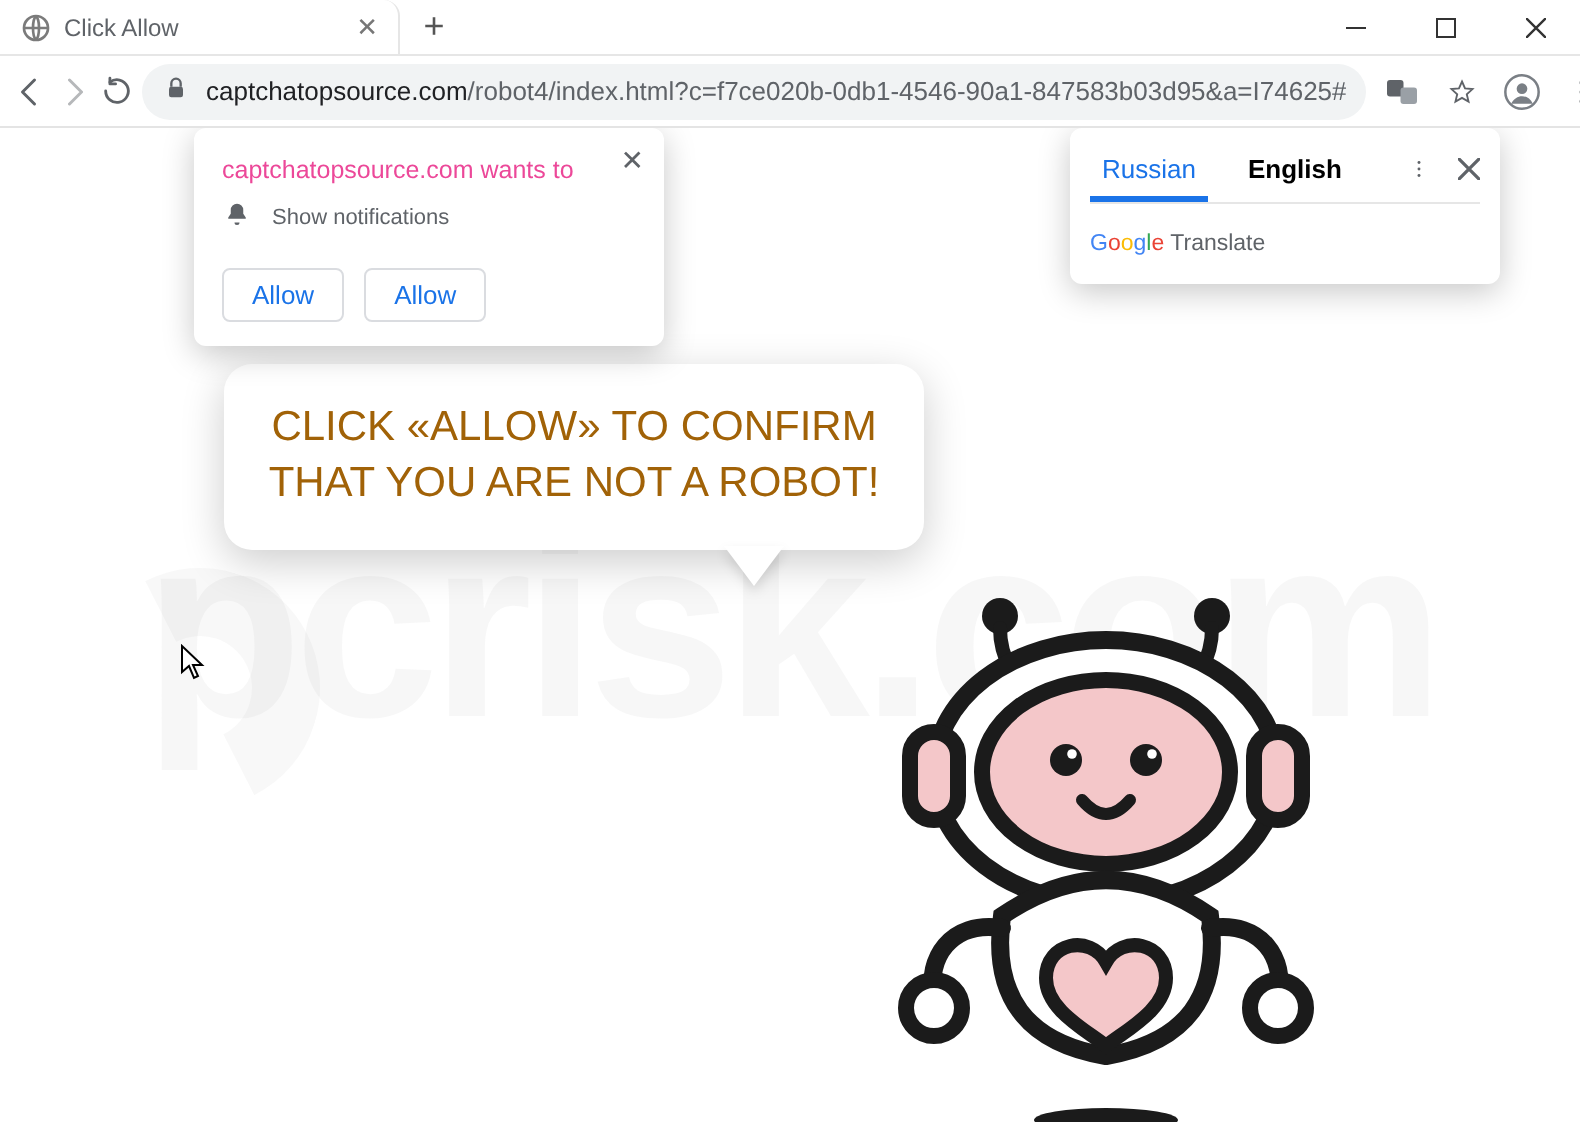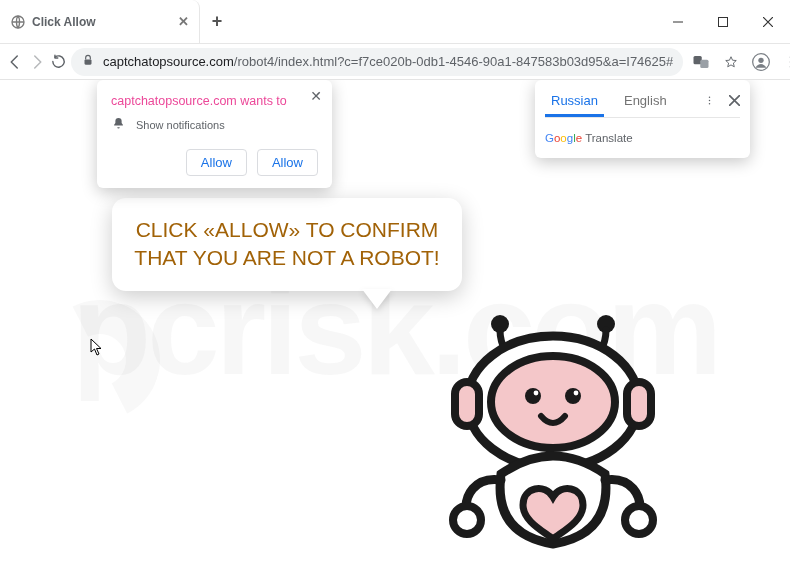--- a/index.html
+++ b/index.html
@@ -7,26 +7,25 @@
       font-family: "Segoe UI", Arial, sans-serif;
       font-size: 13px;
       width: 790px;
       height: 561px;
       background: #fff;
       position: relative;
       overflow: hidden;
     }
     
     .titlebar {
-      height: 44px;
+      height: 28px;
       background: #fff;
       border-bottom: 1px solid #e6e6e6;
       display: flex;
       align-items: stretch;
-      font-weight: bold;
     }
     .tab {
       width: 200px;
       background: #fff;
       display: flex;
       align-items: center;
       padding: 0 10px;
       border-right: 1px solid #e6e6e6;
       border-top-right-radius: 8px;
       gap: 6px;
@@ -64,29 +63,29 @@
     .content { position: relative; width: 100%; height: calc(100% - 64px); background:#fff; overflow:hidden; }
     
     .notif-popup {
       position: absolute; left: 97px; top: 0; width: 235px; background:#fff; border-radius: 6px;
       box-shadow: 0 4px 16px rgba(0,0,0,.22); padding: 14px 14px 12px; z-index: 20;
     }
     .notif-title { font-size: 12.5px; color:#ec4899; margin-bottom: 8px; }
     .notif-row { display:flex; align-items:center; gap:10px; color:#5f6368; font-size:11px; }
     .notif-row svg { width:15px; height:15px; }
     .notif-close { position:absolute; right:10px; top:8px; color:#5f6368; font-size:14px; }
-    .notif-btns { display:flex; justify-content:flex-end; gap:10px; margin-top:16px; }
+    .notif-btns { display:flex; justify-content:flex-start; gap:10px; margin-top:16px; }
     .nbtn { border:1px solid #dadce0; background:#fff; color:#1a73e8; font-size:13px; padding:5px 14px; border-radius:4px; }
     
     .translate {
       position:absolute; right: 40px; top: 0; width:215px; background:#fff; border-radius:6px;
       box-shadow: 0 4px 16px rgba(0,0,0,.22); z-index: 20; padding: 6px 10px 14px;
     }
     .translate-tabs { display:flex; align-items:center; border-bottom:1px solid #e6e6e6; height:32px; }
-    .ttab { font-size:13px; color:#737373; padding:0 6px; height:100%; display:flex; align-items:center; border-bottom:3px solid transparent; margin-right:14px; }
+    .ttab { font-size:13px; color:#000000; padding:0 6px; height:100%; display:flex; align-items:center; border-bottom:3px solid transparent; margin-right:14px;font-weight:bold; }
     .ttab.active { color:#1a73e8; border-bottom-color:#1a73e8; font-weight:500; }
     .translate-right { margin-left:auto; display:flex; gap:14px; align-items:center; color:#5f6368; }
     .translate-right svg { width:11px; height:11px; }
     .gtranslate { font-size:11.5px; color:#5f6368; margin-top:14px; }
     .gtranslate .g1{color:#4285F4}.gtranslate .g2{color:#EA4335}.gtranslate .g3{color:#FBBC05}.gtranslate .g4{color:#34A853}
     
     .bubble {
       position:absolute; left: 112px; top: 118px; width: 350px; background:#fff; border-radius:14px;
       box-shadow: 0 6px 22px rgba(0,0,0,.20); padding: 18px 22px; z-index: 5;
     }

